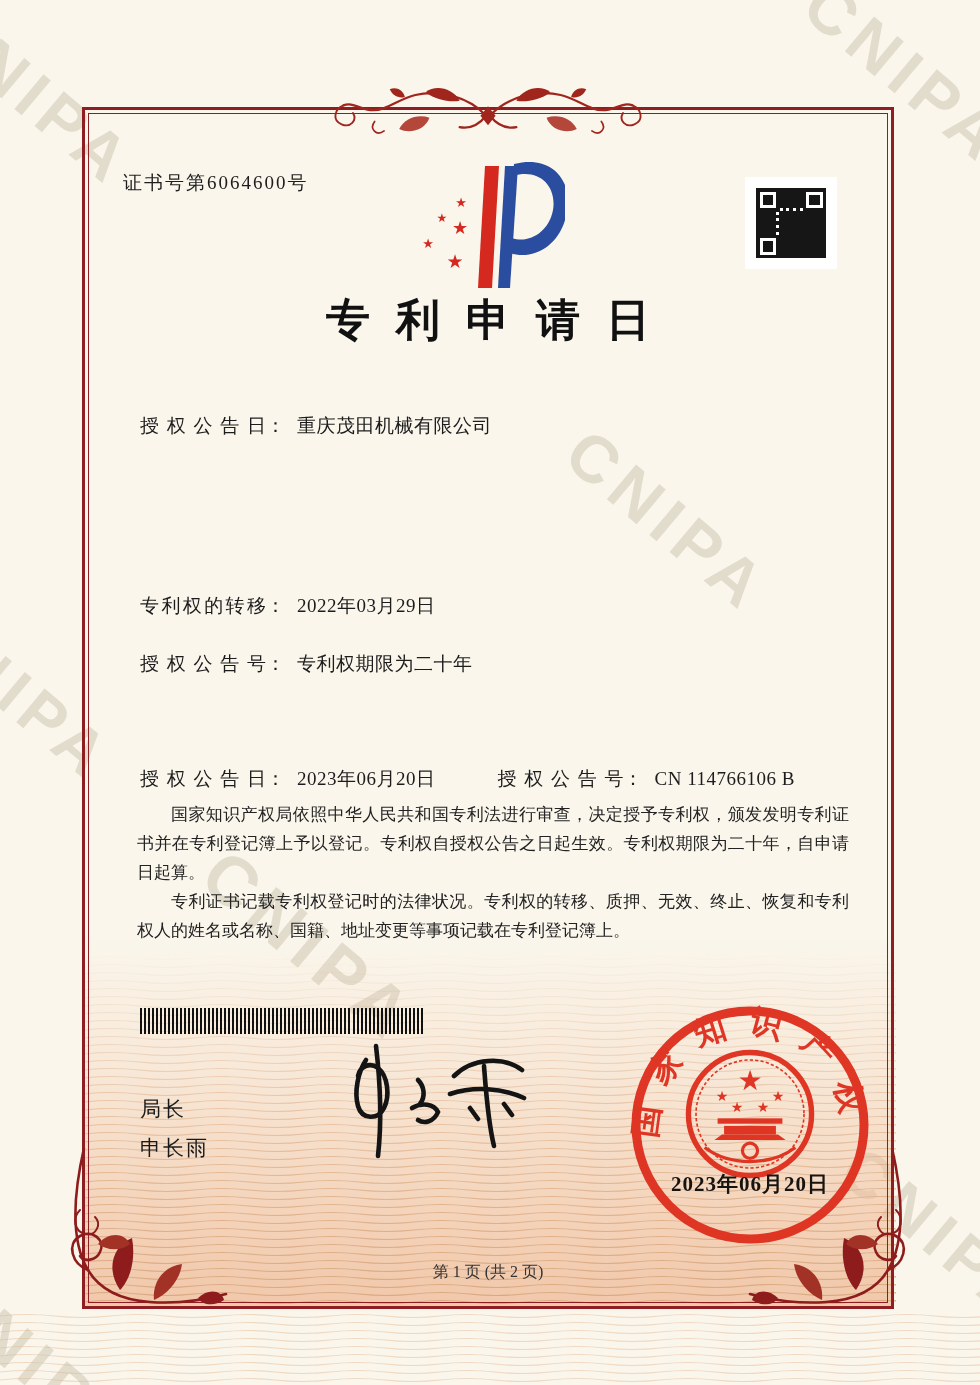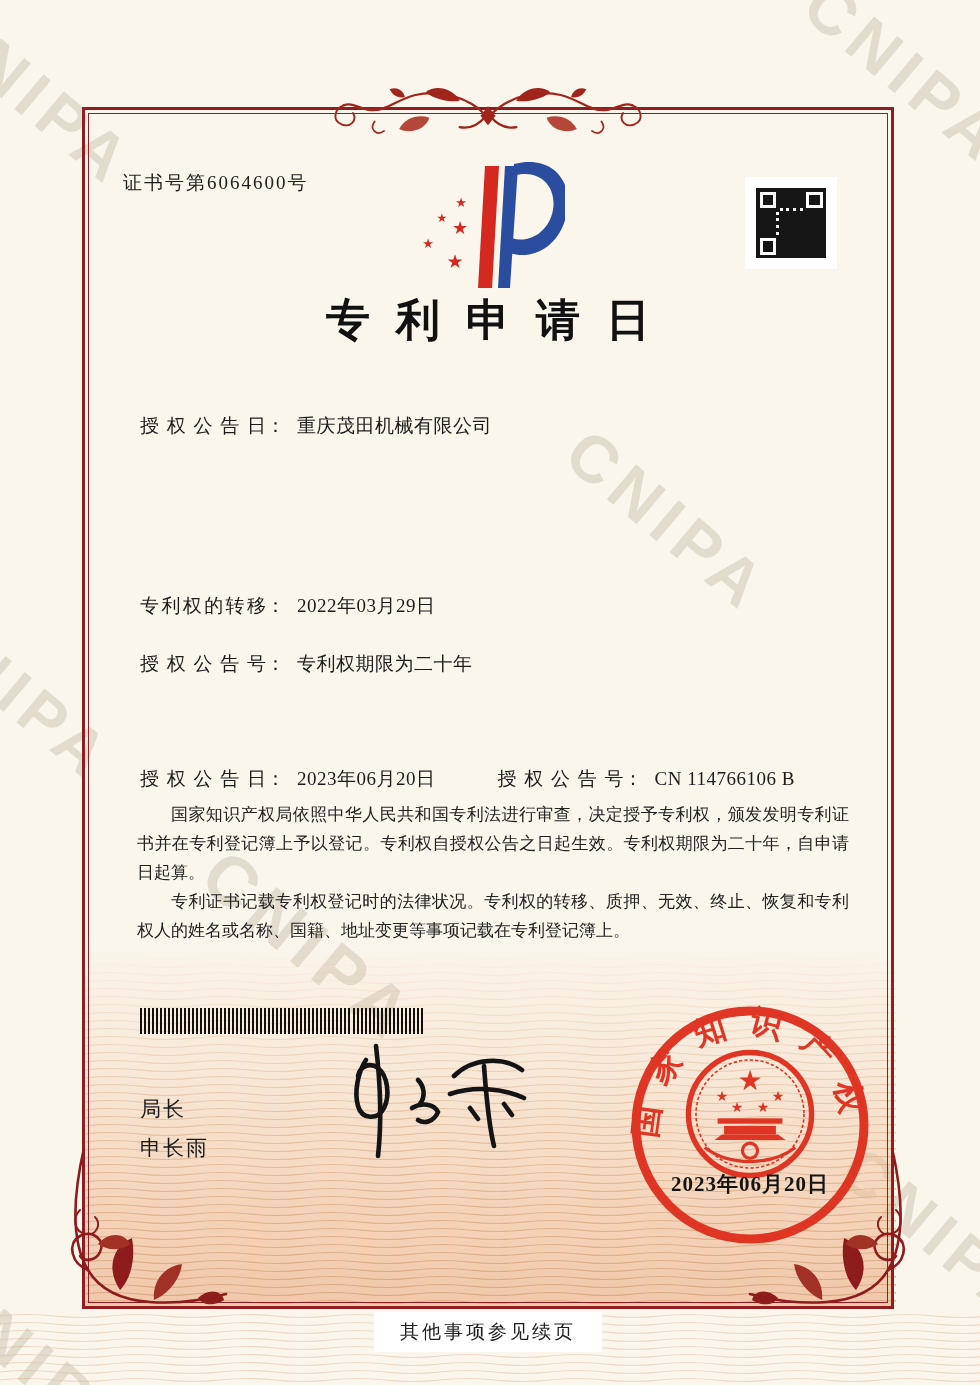--- a/index.html
+++ b/index.html
@@ -721,17 +721,15 @@
       <text x="12" y="-2" font-size="13" text-anchor="middle" stroke="none">★</text>
       <rect x="-30" y="4" width="60" height="5" stroke="none"></rect>
       <rect x="-24" y="11" width="48" height="8" stroke="none"></rect>
       <path d="M-33,24 L33,24 L26,19 L-26,19 Z" stroke="none"></path>
       <circle cy="34" r="7" fill="none" stroke-width="3"></circle>
       <path d="M-42,31 C-30,40 -15,44 0,44 C15,44 30,40 42,31" fill="none" stroke-width="3"></path>
     </g>
   </svg>
   <div class="seal-date">2023年06月20日</div>
 
-  <div class="continuation">
-    <span>其他事项参见续页</span>
-  </div>
+  <div class="page-footer">第 1 页 (共 2 页)</div>
 
 </div>
 
 </body></html>

